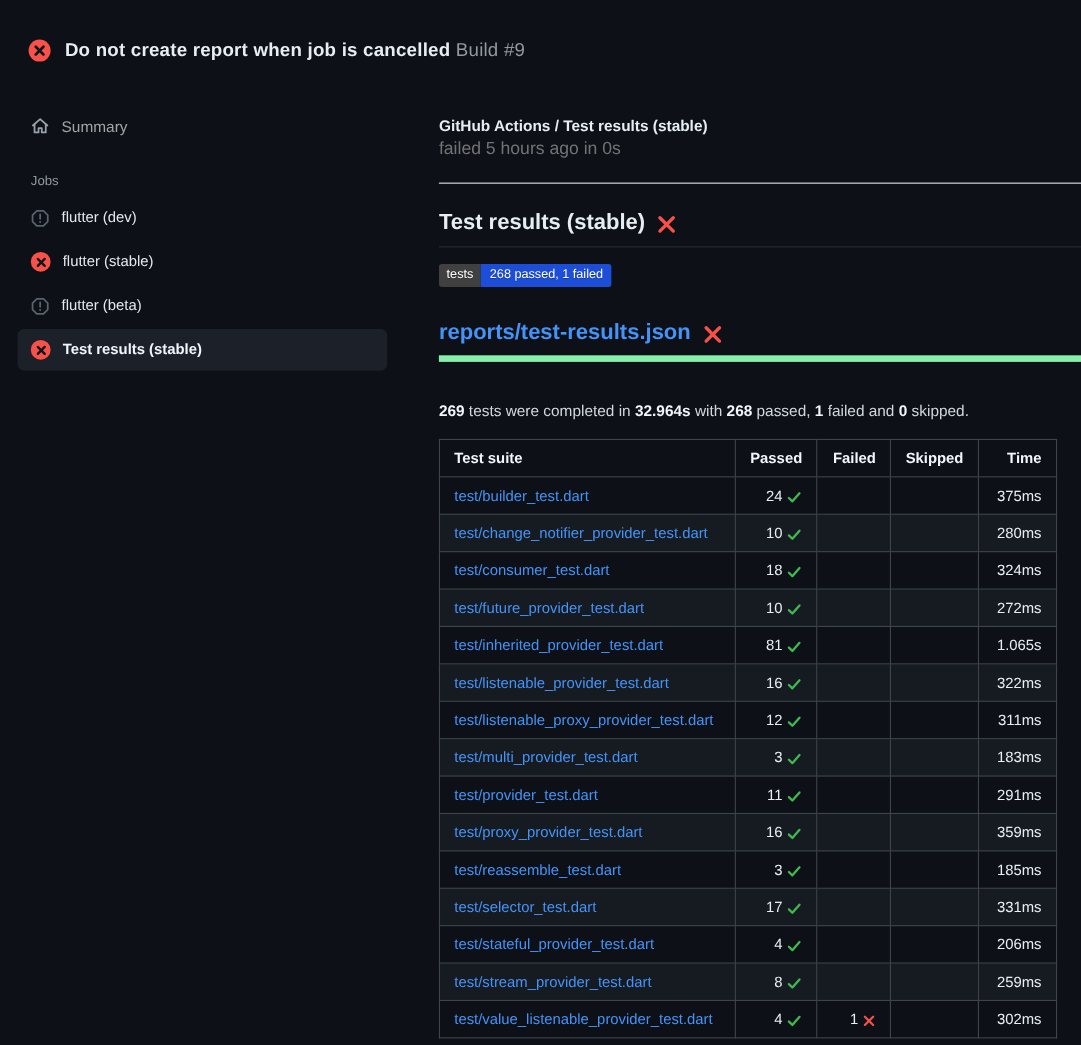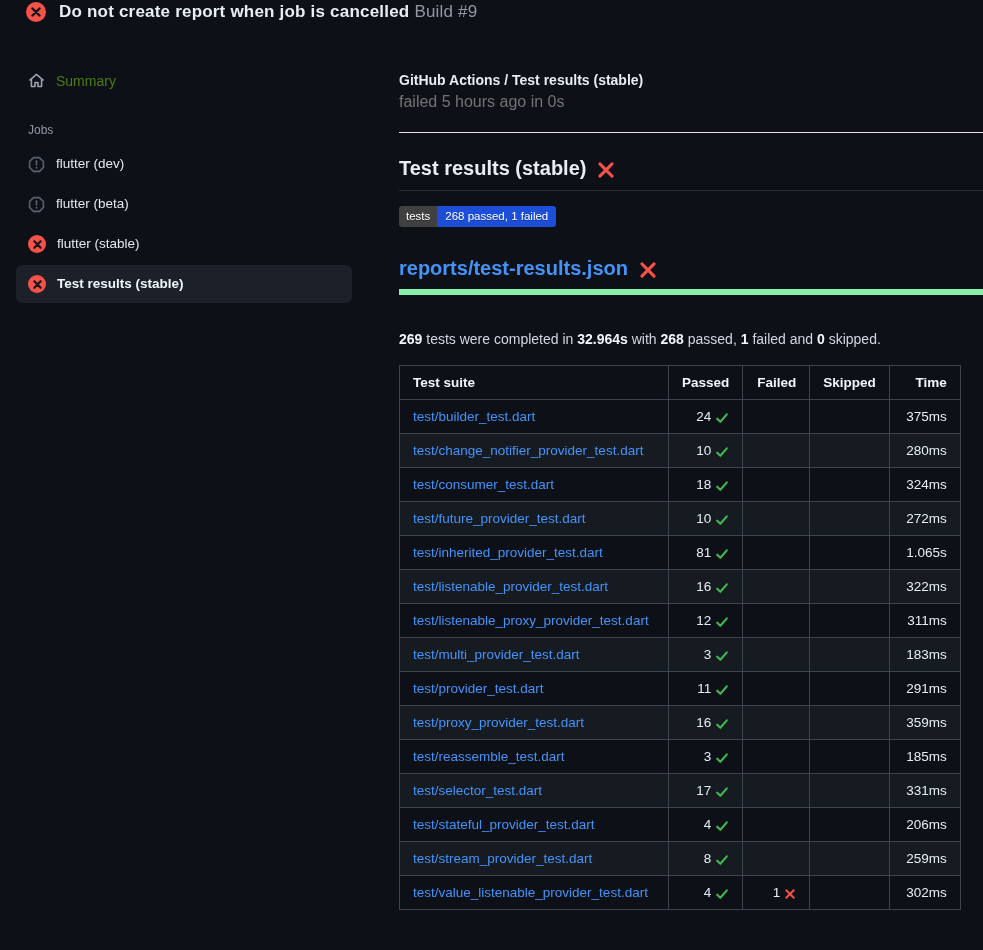--- a/index.html
+++ b/index.html
@@ -7,21 +7,21 @@
   body {
     background: #0d1117;
     color: #e6edf3;
     font-family: "Liberation Sans", sans-serif;
     overflow: hidden;
   }
 
   
   .top-header {
     display: flex; align-items: center;
-    padding: 2px 20px 18px 26px;
+    padding: 36px 20px 18px 26px;
     gap: 13px;
   }
   .top-header h1 { font-size: 17px; font-weight: 700; letter-spacing: .2px; }
   .build-number { color: #9198a1; font-weight: 400; margin-left: 5px; }
 
   .x-circle {
     display: inline-flex; align-items: center; justify-content: center;
     background: #f85149; border-radius: 50%; flex-shrink: 0;
   }
   .x-circle.lg { width: 20px; height: 20px; }
@@ -30,21 +30,21 @@
   
   .layout { display: flex; align-items: flex-start; }
 
   aside {
     width: 380px; flex-shrink: 0;
     padding: 22px 28px 0 16px;
   }
   .side-item {
     display: flex; align-items: center; gap: 11px;
     padding: 10px 12px; font-size: 14px; border-radius: 6px;
-    color: #4d7c0f; cursor: pointer;
+    color: #a3a3a3; cursor: pointer;
   }
   .jobs-label { color: #9198a1; font-size: 12px; margin: 24px 0 8px 12px; }
   .job-item {
     display: flex; align-items: center; gap: 11px;
     padding: 10px 12px; margin-bottom: 2px;
     font-size: 13.5px; line-height: 18px; border-radius: 6px;
     color: #e2e8ee; cursor: pointer;
   }
   .job-item.selected { background: #1b2029; font-weight: 700; color: #f0f6fc; }
   .job-item svg, .side-item svg { flex-shrink: 0; }
@@ -123,34 +123,34 @@
     <nav id="jobs-list">
         <div class="job-item">
           <svg width="17" height="17" viewBox="0 0 16 16" fill="none" stroke="#59636e" stroke-width="1.5" stroke-linejoin="round">
     <path d="M5.2 1.5h5.6l3.7 3.7v5.6l-3.7 3.7H5.2l-3.7-3.7V5.2z"></path>
     <path d="M8 4.6v3.8" stroke-linecap="round"></path>
     <circle cx="8" cy="11.1" r="0.9" fill="#59636e" stroke="none"></circle>
   </svg>
           <span>flutter (dev)</span>
         </div>
         <div class="job-item">
+          <span class="x-circle sm">
+    <svg width="9" height="9" viewBox="0 0 10 10">
+              <path d="M1.5 1.5 L8.5 8.5 M8.5 1.5 L1.5 8.5" stroke="#10151c" stroke-width="2.4" stroke-linecap="round" fill="none"></path>
+            </svg>
+  </span>
+          <span>flutter (stable)</span>
+        </div>
+        <div class="job-item">
           <svg width="17" height="17" viewBox="0 0 16 16" fill="none" stroke="#59636e" stroke-width="1.5" stroke-linejoin="round">
     <path d="M5.2 1.5h5.6l3.7 3.7v5.6l-3.7 3.7H5.2l-3.7-3.7V5.2z"></path>
     <path d="M8 4.6v3.8" stroke-linecap="round"></path>
     <circle cx="8" cy="11.1" r="0.9" fill="#59636e" stroke="none"></circle>
   </svg>
           <span>flutter (beta)</span>
-        </div>
-        <div class="job-item">
-          <span class="x-circle sm">
-    <svg width="9" height="9" viewBox="0 0 10 10">
-              <path d="M1.5 1.5 L8.5 8.5 M8.5 1.5 L1.5 8.5" stroke="#10151c" stroke-width="2.4" stroke-linecap="round" fill="none"></path>
-            </svg>
-  </span>
-          <span>flutter (stable)</span>
         </div>
         <div class="job-item selected">
           <span class="x-circle sm">
     <svg width="9" height="9" viewBox="0 0 10 10">
               <path d="M1.5 1.5 L8.5 8.5 M8.5 1.5 L1.5 8.5" stroke="#10151c" stroke-width="2.4" stroke-linecap="round" fill="none"></path>
             </svg>
   </span>
           <span>Test results (stable)</span>
         </div>
       </nav>

